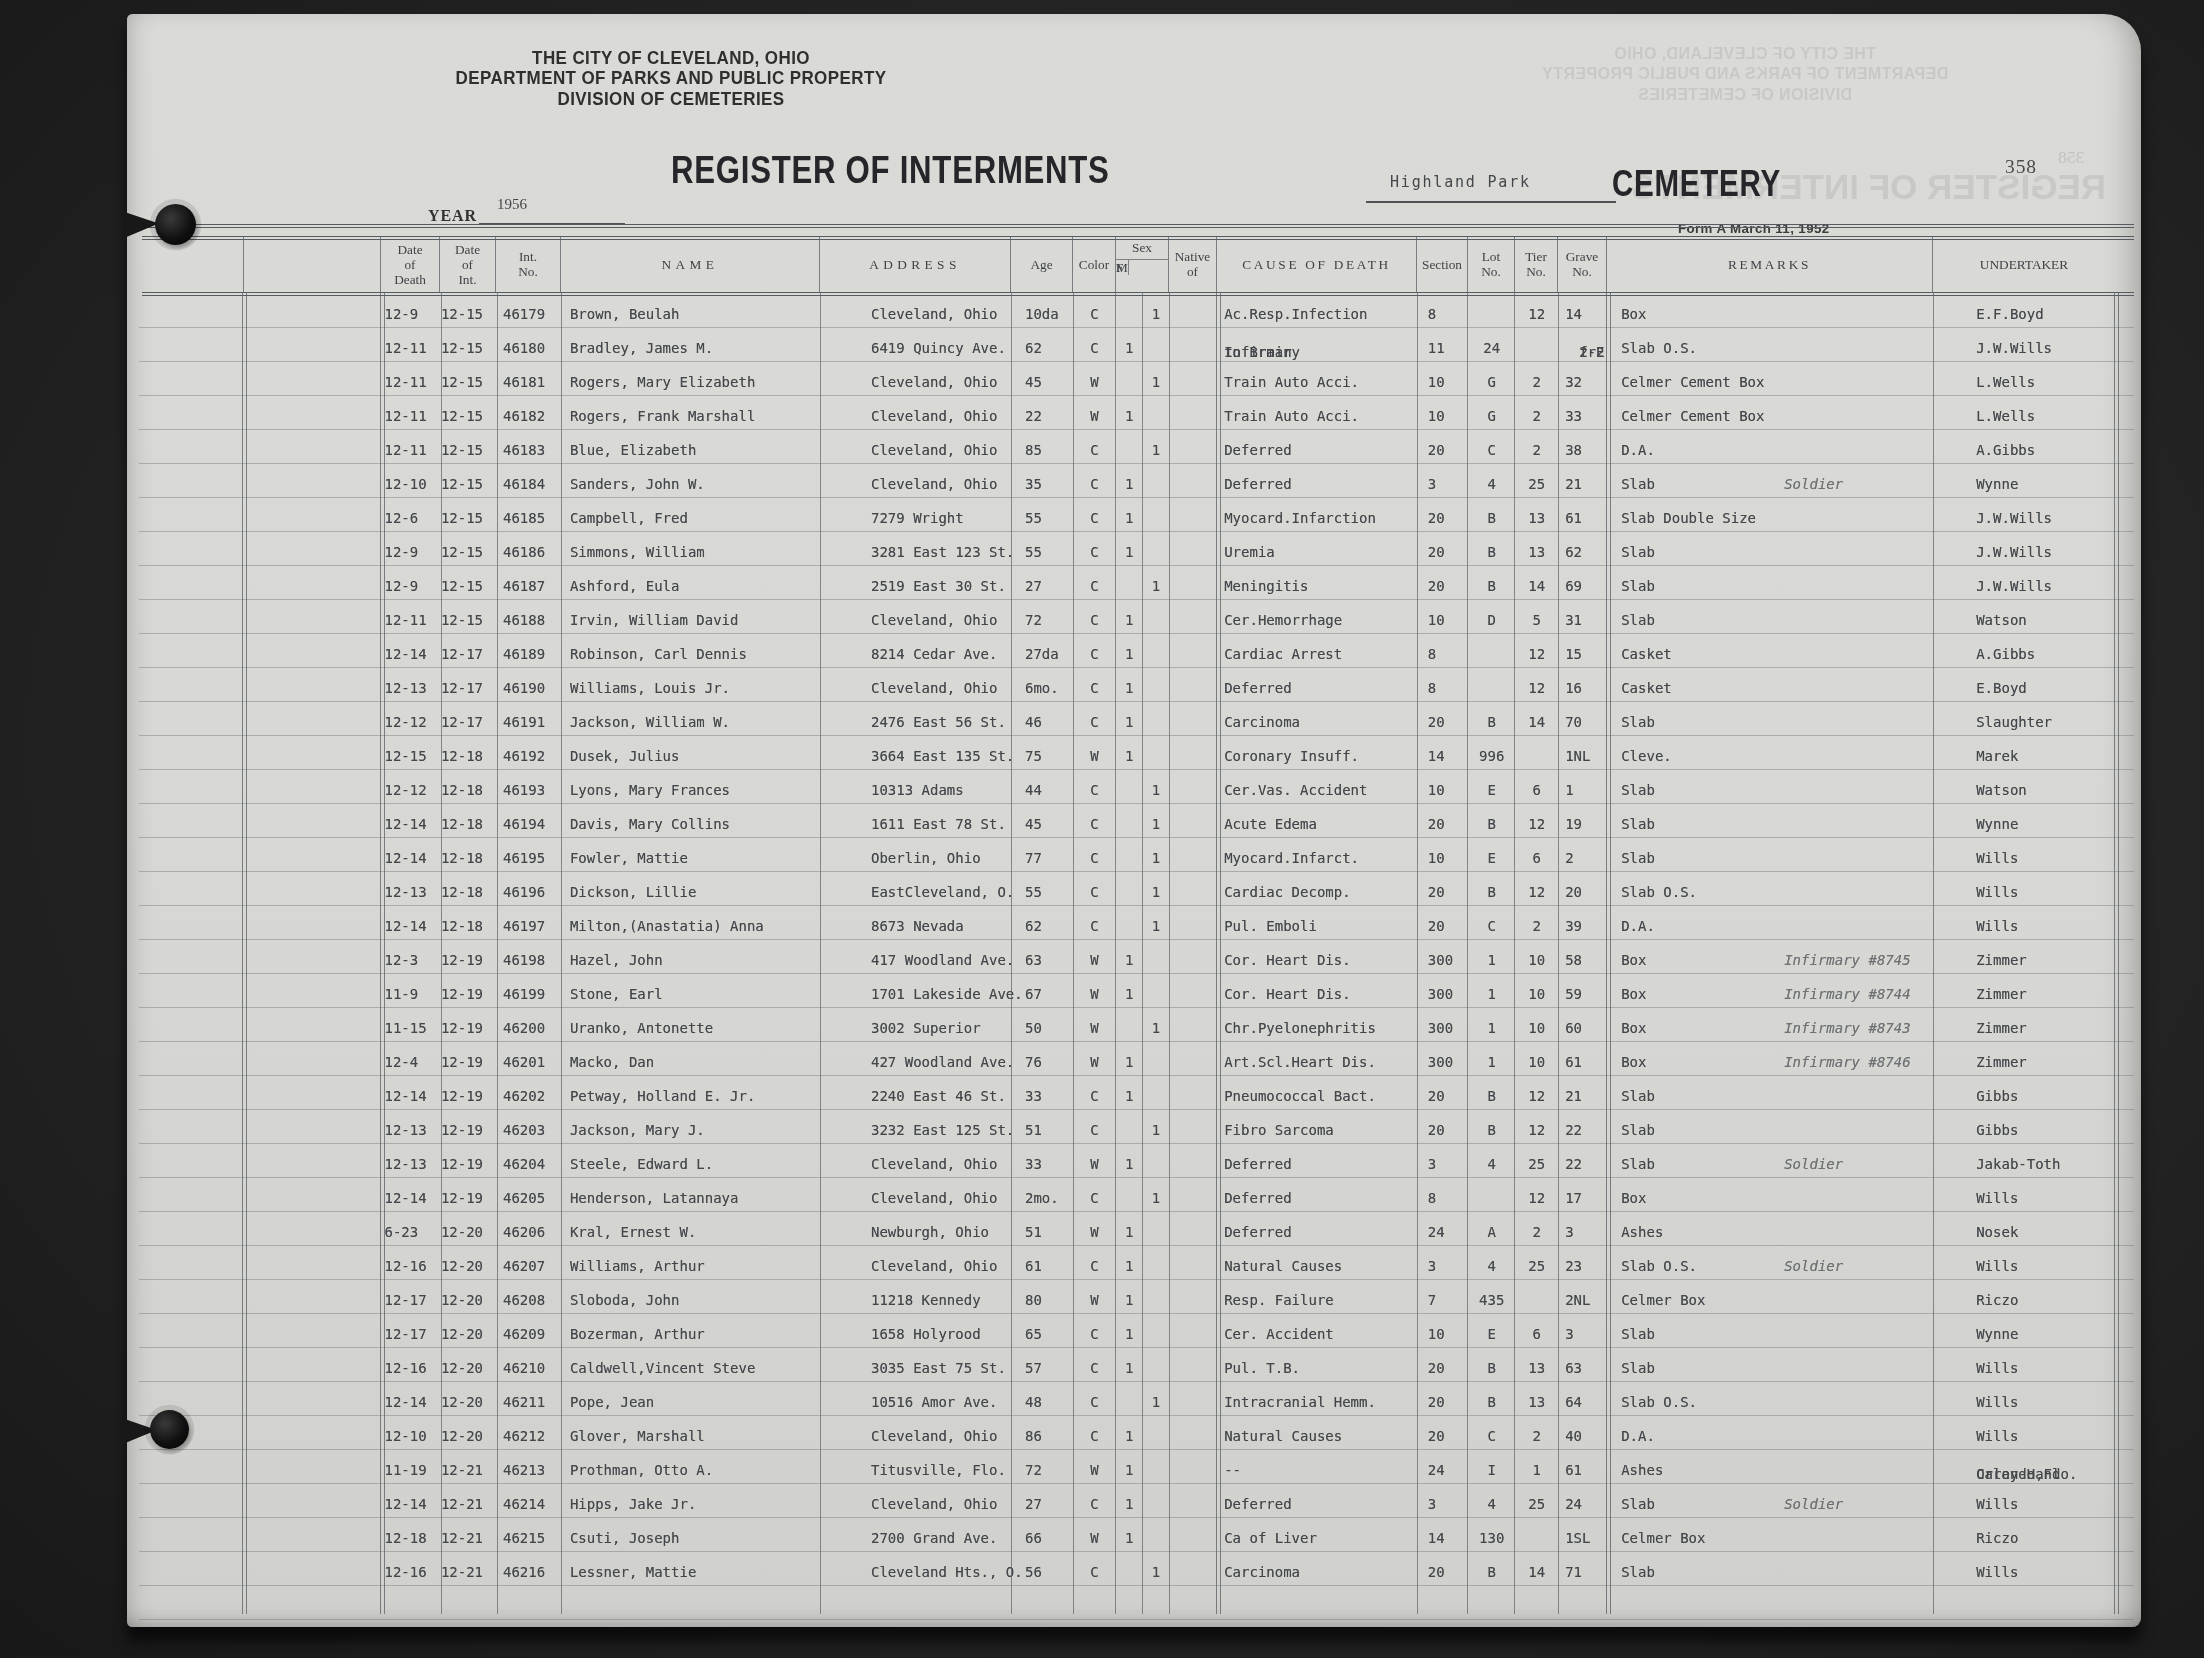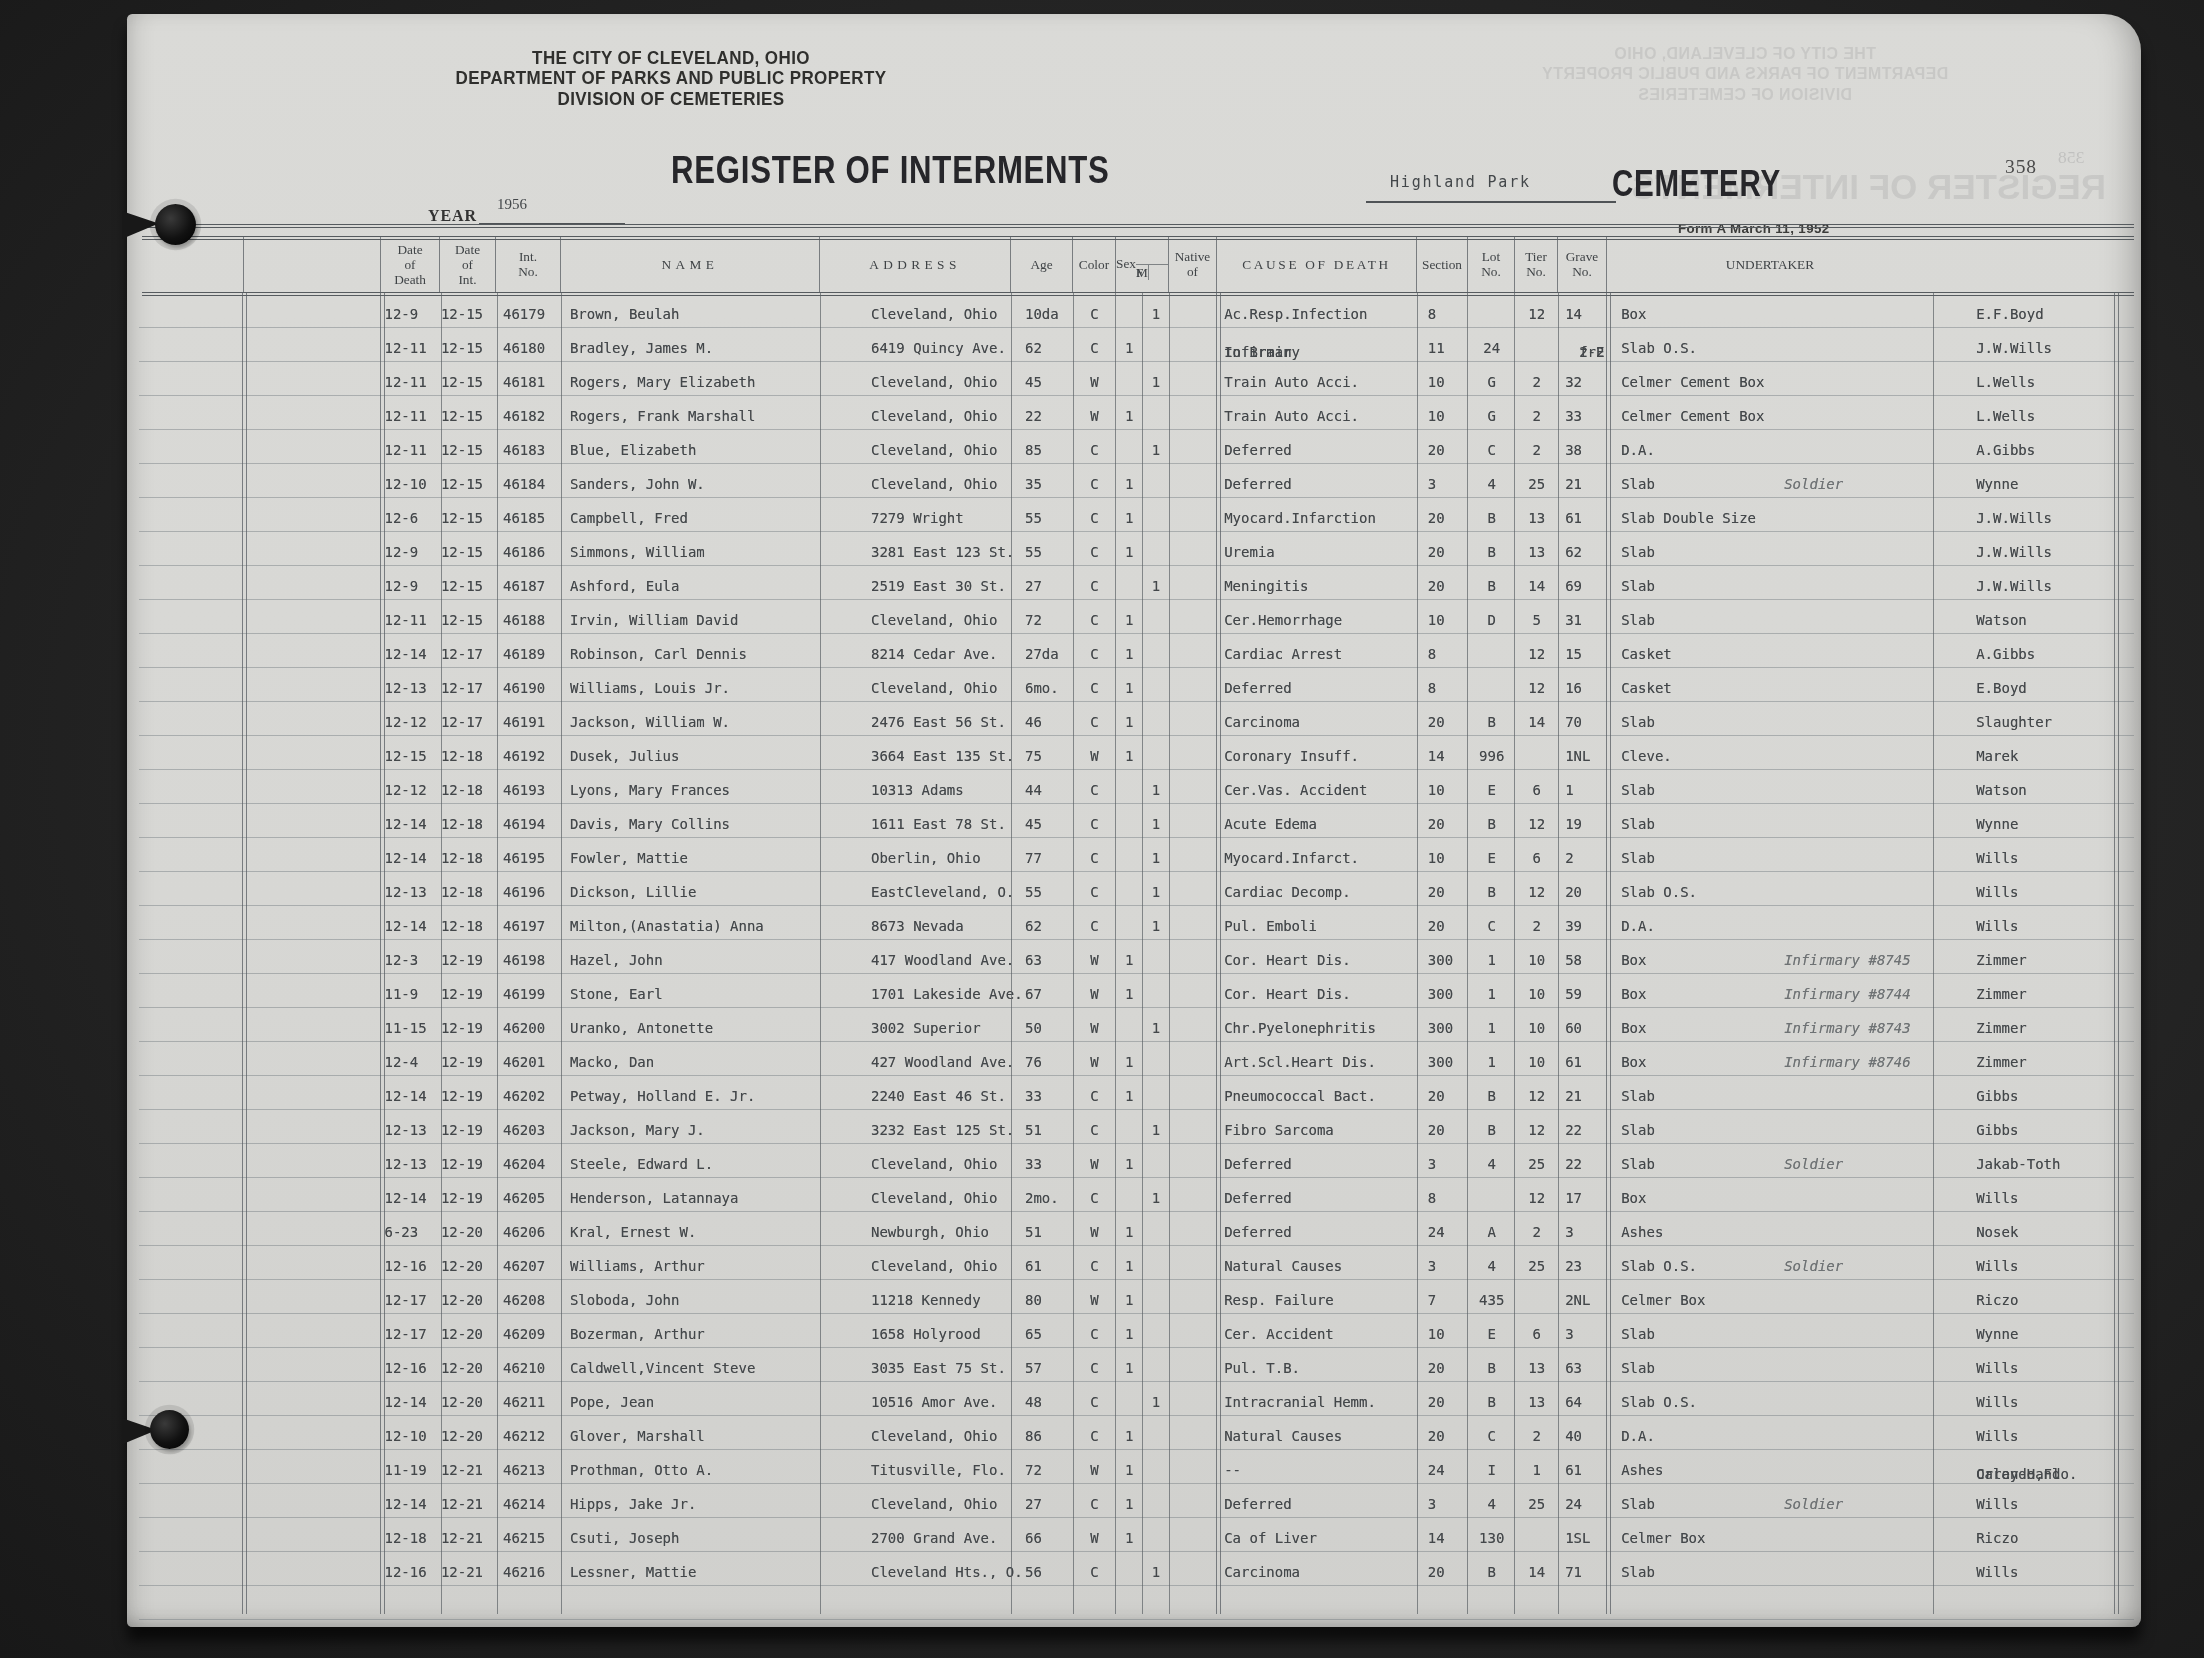--- a/index.html
+++ b/index.html
@@ -50,21 +50,21 @@
   .tbl{left:116px;top:222px;width:1872px;height:1378px;}
   .thead{left:0;top:0;width:1872px;height:56px;display:grid;position:absolute;
          grid-template-columns:138px 59px 56px 65px 259px 191px 62px 43px 53px 48px 200px 51px 47px 43px 49px 326px 182px;
          font-family:"Liberation Serif",serif;font-size:13.3px;line-height:15px;color:#3f4346;}
   .hc{position:relative;border-right:0.9px solid rgba(88,94,99,.75);display:flex;align-items:center;justify-content:center;
       text-align:center;white-space:pre-line;}
   .hc:first-child{border-left:0.9px solid rgba(88,94,99,.75);}
   .hc:last-child{border-right:none;}
   .hc.sp5{letter-spacing:4.4px;}
   .hc.sp3{letter-spacing:2.7px;}
-  .sexcell{flex-direction:row;padding:0;justify-content:flex-start;}
+  .sexcell{flex-direction:column;padding:0;justify-content:flex-start;}
   .sexword{position:static;padding-top:3.5px;height:19.5px;}
   .sexsub{position:static;display:flex;width:100%;flex:1;border-top:0.9px solid rgba(88,94,99,.7);}
   .sexsub span{flex:1;display:flex;align-items:center;justify-content:center;}
   .sexsub span:first-child{border-right:0.9px solid rgba(88,94,99,.7);}
   .vl{top:56px;bottom:0;width:0.9px;background:rgba(88,94,99,.68);}
   .vl.dbl{width:2.7px;background:transparent;border-left:0.9px solid rgba(88,94,99,.75);border-right:0.9px solid rgba(88,94,99,.75);}
   .tbody{left:0;top:59px;width:1872px;position:absolute;}
   .rrow{position:static;display:grid;height:34px;
         grid-template-columns:138px 59px 56px 65px 259px 191px 62px 43px 26.6px 26.6px 48px 200px 51px 47px 43px 49px 326px 182px;}
   .cell{position:relative;display:flex;align-items:flex-end;padding-bottom:7px;box-sizing:border-box;
@@ -140,20 +140,21 @@
       <div class="hc">Native
 of</div>
       <div class="hc sp3">CAUSE OF DEATH</div>
       <div class="hc">Section</div>
       <div class="hc">Lot
 No.</div>
       <div class="hc">Tier
 No.</div>
       <div class="hc">Grave
 No.</div>
+      <div class="hc sp3">REMARKS</div>
       <div class="hc">UNDERTAKER</div>
     </div>
     <div class="tbody">
         <div class="rrow">
           <div class="cell c-margin"><span></span></div>
           <div class="cell c-dd"><span>12-9</span></div>
           <div class="cell c-di"><span>12-15</span></div>
           <div class="cell c-no"><span>46179</span></div>
           <div class="cell c-nm"><span>Brown, Beulah</span></div>
           <div class="cell c-ad"><span>Cleveland, Ohio</span></div>

